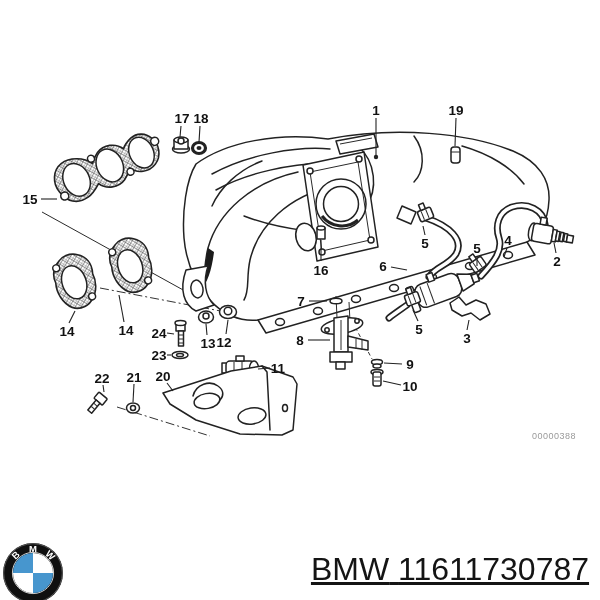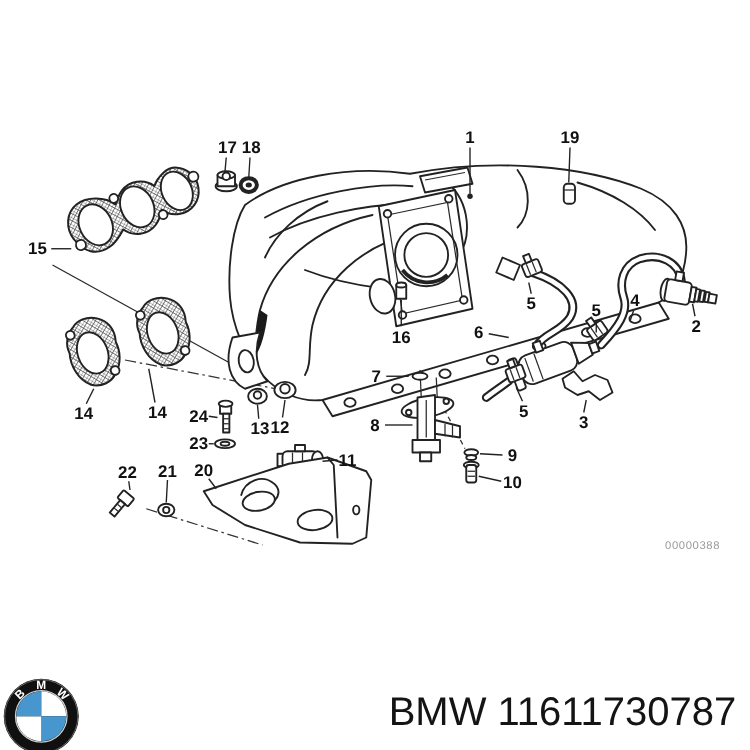--- a/index.html
+++ b/index.html
@@ -11,21 +11,21 @@
   .fillw{fill:#ffffff;stroke:#222;stroke-width:1.5;stroke-linejoin:round;}
   .tube{stroke:#222;stroke-width:7;fill:none;stroke-linecap:round;}
   .tubein{stroke:#fff;stroke-width:3.6;fill:none;stroke-linecap:round;}
   .hatch{fill:url(#xh);stroke:#222;stroke-width:1.6;stroke-linejoin:round;}
   .callout{font:bold 13.5px "Liberation Sans","DejaVu Sans",sans-serif;fill:#111;text-anchor:middle;}
   .leader{stroke:#222;stroke-width:1.1;}
   .dashdot{stroke:#333;stroke-width:1;fill:none;stroke-dasharray:9 3 2 3;}
   .dashed{stroke:#333;stroke-width:1;fill:none;stroke-dasharray:4 3;}
   #watermark{position:absolute;font-size:9px;color:#9a9a9a;letter-spacing:.5px;}
   #footer-text{position:absolute;left:300px;top:551px;width:300px;text-align:center;
-               font-size:32px;color:#141414;white-space:nowrap;}
+               font-size:32px;color:#141414;white-space:nowrap;text-decoration:underline;}
   #logo{position:absolute;left:2px;top:542px;width:62px;height:58px;}
 </style>
 </head>
 <body>
 
 <div id="page">
 
   <svg id="art" width="600" height="600" viewBox="0 0 600 600">
     <defs>
       <pattern id="xh" width="5" height="5" patternUnits="userSpaceOnUse" patternTransform="rotate(45)">

